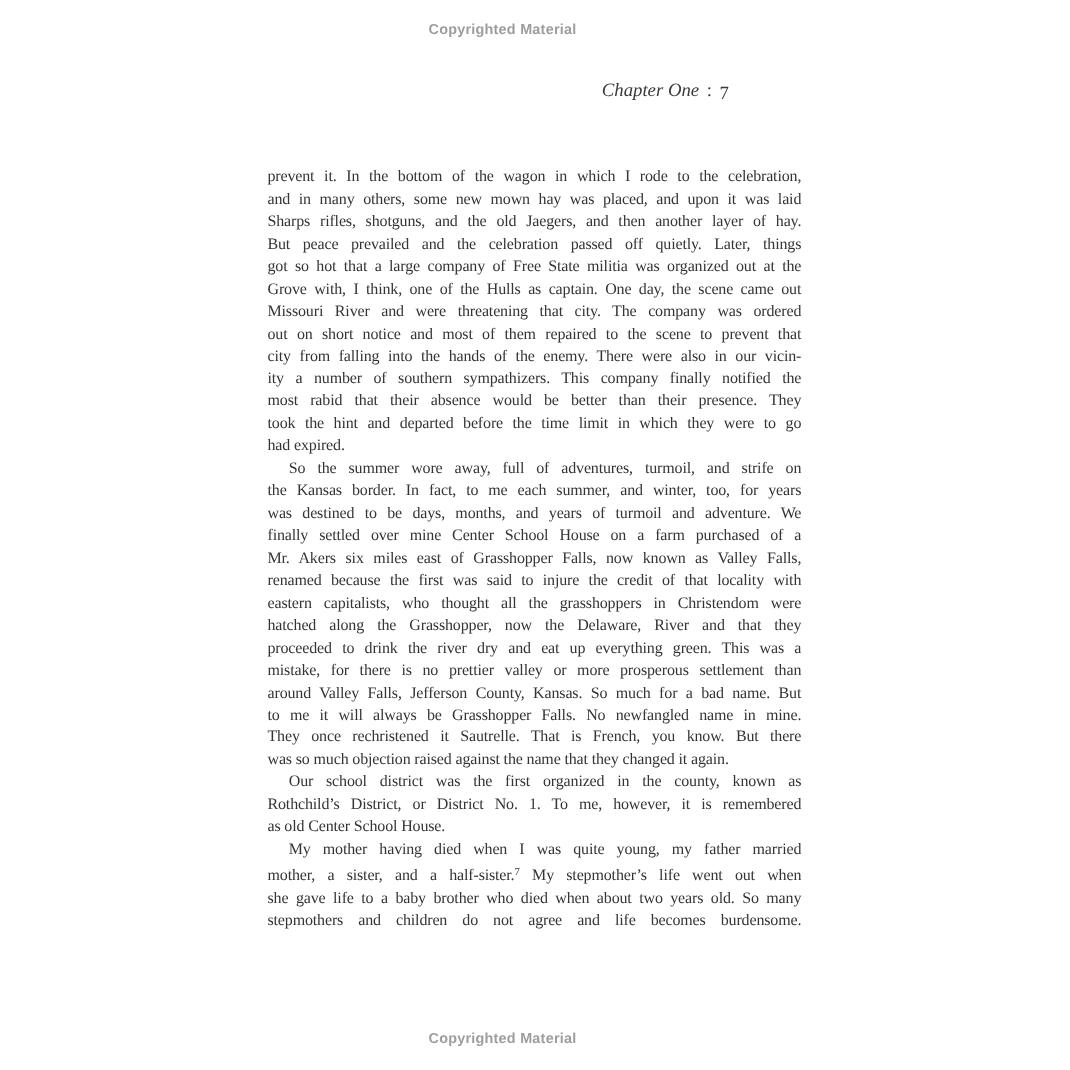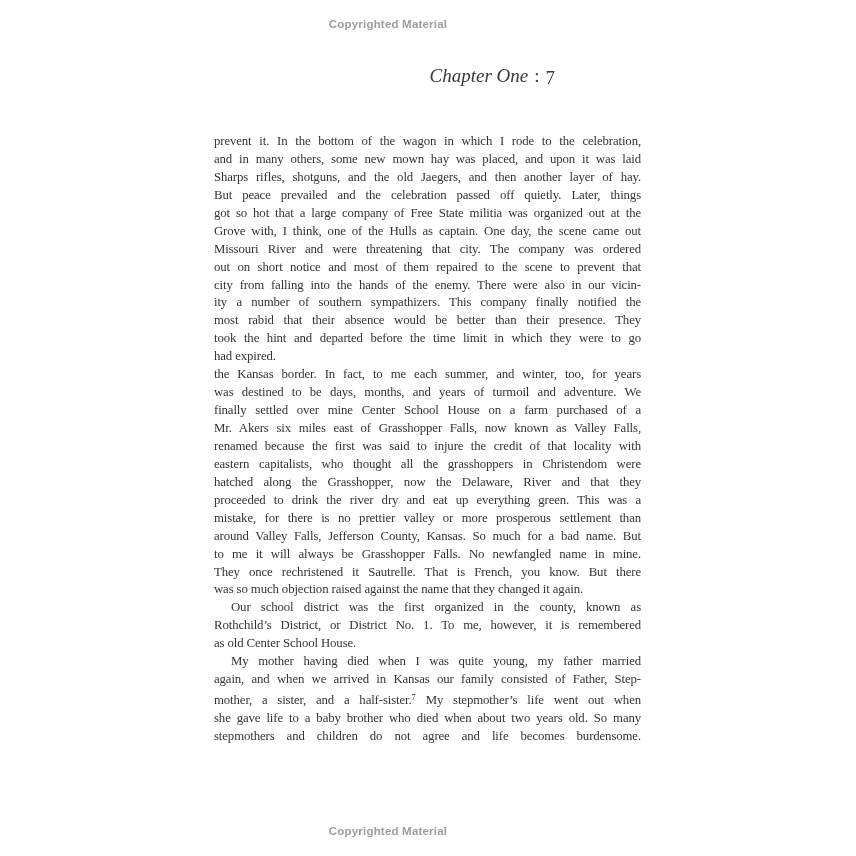--- a/index.html
+++ b/index.html
@@ -4,39 +4,40 @@
 <style>
   html, body { margin: 0; padding: 0; background: #ffffff; }
   .page {
     position: relative;
     width: 776px;
     height: 856px;
     background: #ffffff;
     font-family: "Liberation Serif", serif;
     color: #343434;
     overflow: hidden;
+    padding-left: 28px;
   }
   .copyright {
     position: absolute;
     left: 0;
     width: 100%;
     text-align: center;
     font-family: "Liberation Sans", sans-serif;
     font-size: 11.5px;
     font-weight: 700;
     color: #9d9d9d;
     letter-spacing: 0.2px;
   }
   .copyright.top { top: 18px; }
   .copyright.bottom { top: 825px; }
   .running-head {
     position: absolute;
     top: 65px;
     right: 221px;
-    font-size: 19px;
+    font-size: 15px;
     font-style: italic;
     color: #3a3a3a;
     white-space: nowrap;
   }
   .running-head .sep { font-style: normal; margin: 0 4px 0 6px; }
   .running-head .pagenum {
     font-style: normal;
     position: relative;
     top: 1.5px;
     margin-left: 2px;
@@ -81,38 +82,38 @@
       <div class="line">But peace prevailed and the celebration passed off quietly. Later, things</div>
       <div class="line">got so hot that a large company of Free State militia was organized out at the</div>
       <div class="line">Grove with, I think, one of the Hulls as captain. One day, the scene came out</div>
       <div class="line">Missouri River and were threatening that city. The company was ordered</div>
       <div class="line">out on short notice and most of them repaired to the scene to prevent that</div>
       <div class="line">city from falling into the hands of the enemy. There were also in our vicin-</div>
       <div class="line">ity a number of southern sympathizers. This company finally notified the</div>
       <div class="line">most rabid that their absence would be better than their presence. They</div>
       <div class="line">took the hint and departed before the time limit in which they were to go</div>
       <div class="line lastline">had expired.</div>
+      <div class="line indent">So the summer wore away, full of adventures, turmoil, and strife on</div>
       <div class="line">the Kansas border. In fact, to me each summer, and winter, too, for years</div>
       <div class="line">was destined to be days, months, and years of turmoil and adventure. We</div>
       <div class="line">finally settled over mine Center School House on a farm purchased of a</div>
       <div class="line">Mr. Akers six miles east of Grasshopper Falls, now known as Valley Falls,</div>
       <div class="line">renamed because the first was said to injure the credit of that locality with</div>
       <div class="line">eastern capitalists, who thought all the grasshoppers in Christendom were</div>
       <div class="line">hatched along the Grasshopper, now the Delaware, River and that they</div>
       <div class="line">proceeded to drink the river dry and eat up everything green. This was a</div>
       <div class="line">mistake, for there is no prettier valley or more prosperous settlement than</div>
       <div class="line">around Valley Falls, Jefferson County, Kansas. So much for a bad name. But</div>
       <div class="line">to me it will always be Grasshopper Falls. No newfangled name in mine.</div>
       <div class="line">They once rechristened it Sautrelle. That is French, you know. But there</div>
       <div class="line lastline">was so much objection raised against the name that they changed it again.</div>
       <div class="line indent">Our school district was the first organized in the county, known as</div>
       <div class="line">Rothchild’s District, or District No. 1. To me, however, it is remembered</div>
       <div class="line lastline">as old Center School House.</div>
       <div class="line indent">My mother having died when I was quite young, my father married</div>
-      <div class="line">again, and when we arrived in Kansas our family consisted of Father, Step-</div>
       <div class="line"><span>mother, a sister, and a half-sister.</span><span class="footnote-ref">7</span><span> My stepmother’s life went out when</span></div>
       <div class="line">she gave life to a baby brother who died when about two years old. So many</div>
       <div class="line">stepmothers and children do not agree and life becomes burdensome.</div>
     </div>
 
   <div class="copyright bottom">Copyrighted Material</div>
 
 </div>
 
 </body></html>

